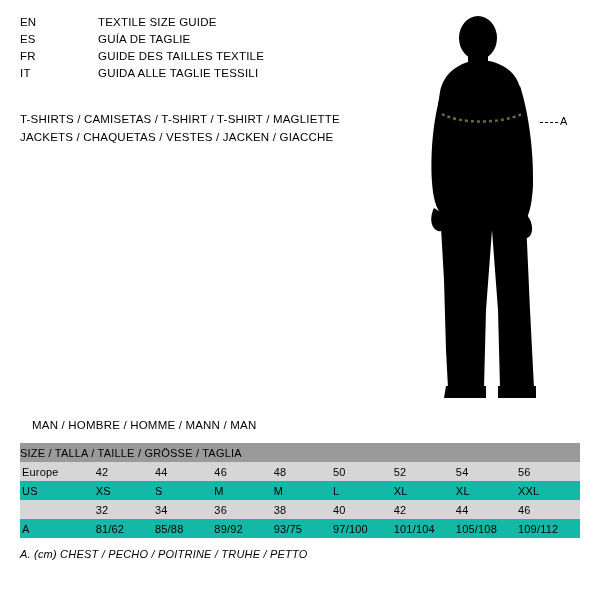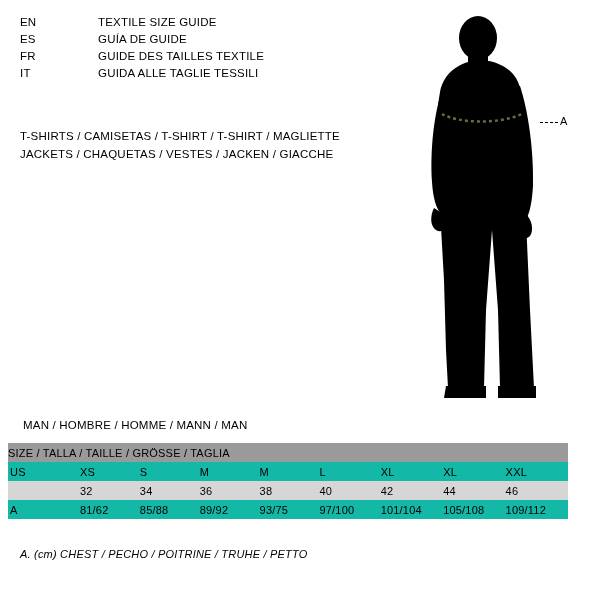--- a/index.html
+++ b/index.html
@@ -46,21 +46,21 @@
     font-size: 11.5px;
     letter-spacing: 0.2px;
     white-space: nowrap;
     margin-left: 36px;
   }
 
   
   .categories {
     position: absolute;
     left: 20px;
-    top: 127px;
+    top: 110px;
     width: 380px;
   }
   .category-line {
     font-size: 11.5px;
     line-height: 18px;
     letter-spacing: 0.2px;
     white-space: nowrap;
   }
 
   
@@ -87,29 +87,29 @@
     position: absolute;
     left: 140px;
     top: 112px;
     width: 18px;
     border-top: 1.5px dashed #000;
   }
 
   
   .man-title {
     position: absolute;
-    left: 23px;
+    left: 32px;
     top: 419px;
     font-size: 11.5px;
     letter-spacing: 0.2px;
     white-space: nowrap;
   }
   table.size-table {
     position: absolute;
-    left: 8px;
+    left: 20px;
     top: 443px;
     width: 560px;
     border-collapse: collapse;
     font-size: 11px;
   }
   table.size-table td {
     padding: 0;
     height: 19px;
     letter-spacing: 0.2px;
     vertical-align: middle;
@@ -149,21 +149,21 @@
 
 <div class="page">
 
   <div class="legend">
     <div class="legend-row">
       <span class="legend-code">EN</span>
       <span class="legend-text">TEXTILE SIZE GUIDE</span>
     </div>
     <div class="legend-row">
       <span class="legend-code">ES</span>
-      <span class="legend-text">GUÍA DE GUIDE</span>
+      <span class="legend-text">GUÍA DE TAGLIE</span>
     </div>
     <div class="legend-row">
       <span class="legend-code">FR</span>
       <span class="legend-text">GUIDE DES TAILLES TEXTILE</span>
     </div>
     <div class="legend-row">
       <span class="legend-code">IT</span>
       <span class="legend-text">GUIDA ALLE TAGLIE TESSILI</span>
     </div>
   </div>
@@ -217,20 +217,31 @@
     <div class="measure-label">A</div>
   </div>
 
   <div class="man-title">MAN / HOMBRE / HOMME / MANN / MAN</div>
 
   <table class="size-table">
     <tbody>
         <tr class="row-head">
       <td colspan="9">SIZE / TALLA / TAILLE / GRÖSSE / TAGLIA</td>
     </tr>
+    <tr class="row-shade">
+      <td class="c-label">Europe</td>
+      <td class="c-val">42</td>
+      <td class="c-val">44</td>
+      <td class="c-val">46</td>
+      <td class="c-val">48</td>
+      <td class="c-val">50</td>
+      <td class="c-val">52</td>
+      <td class="c-val">54</td>
+      <td class="c-val">56</td>
+    </tr>
     <tr class="row-plain">
       <td class="c-label">US</td>
       <td class="c-val">XS</td>
       <td class="c-val">S</td>
       <td class="c-val">M</td>
       <td class="c-val">M</td>
       <td class="c-val">L</td>
       <td class="c-val">XL</td>
       <td class="c-val">XL</td>
       <td class="c-val">XXL</td>

